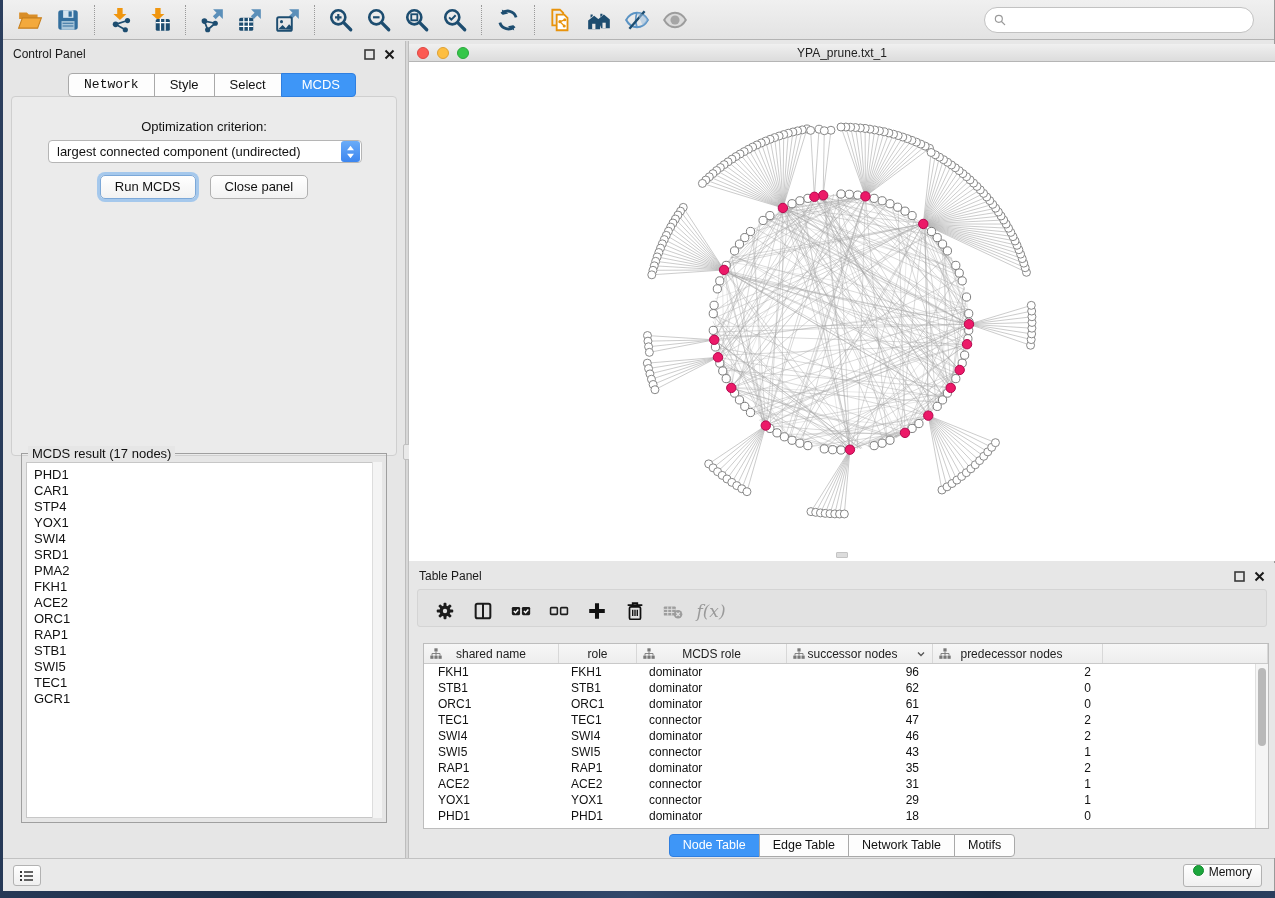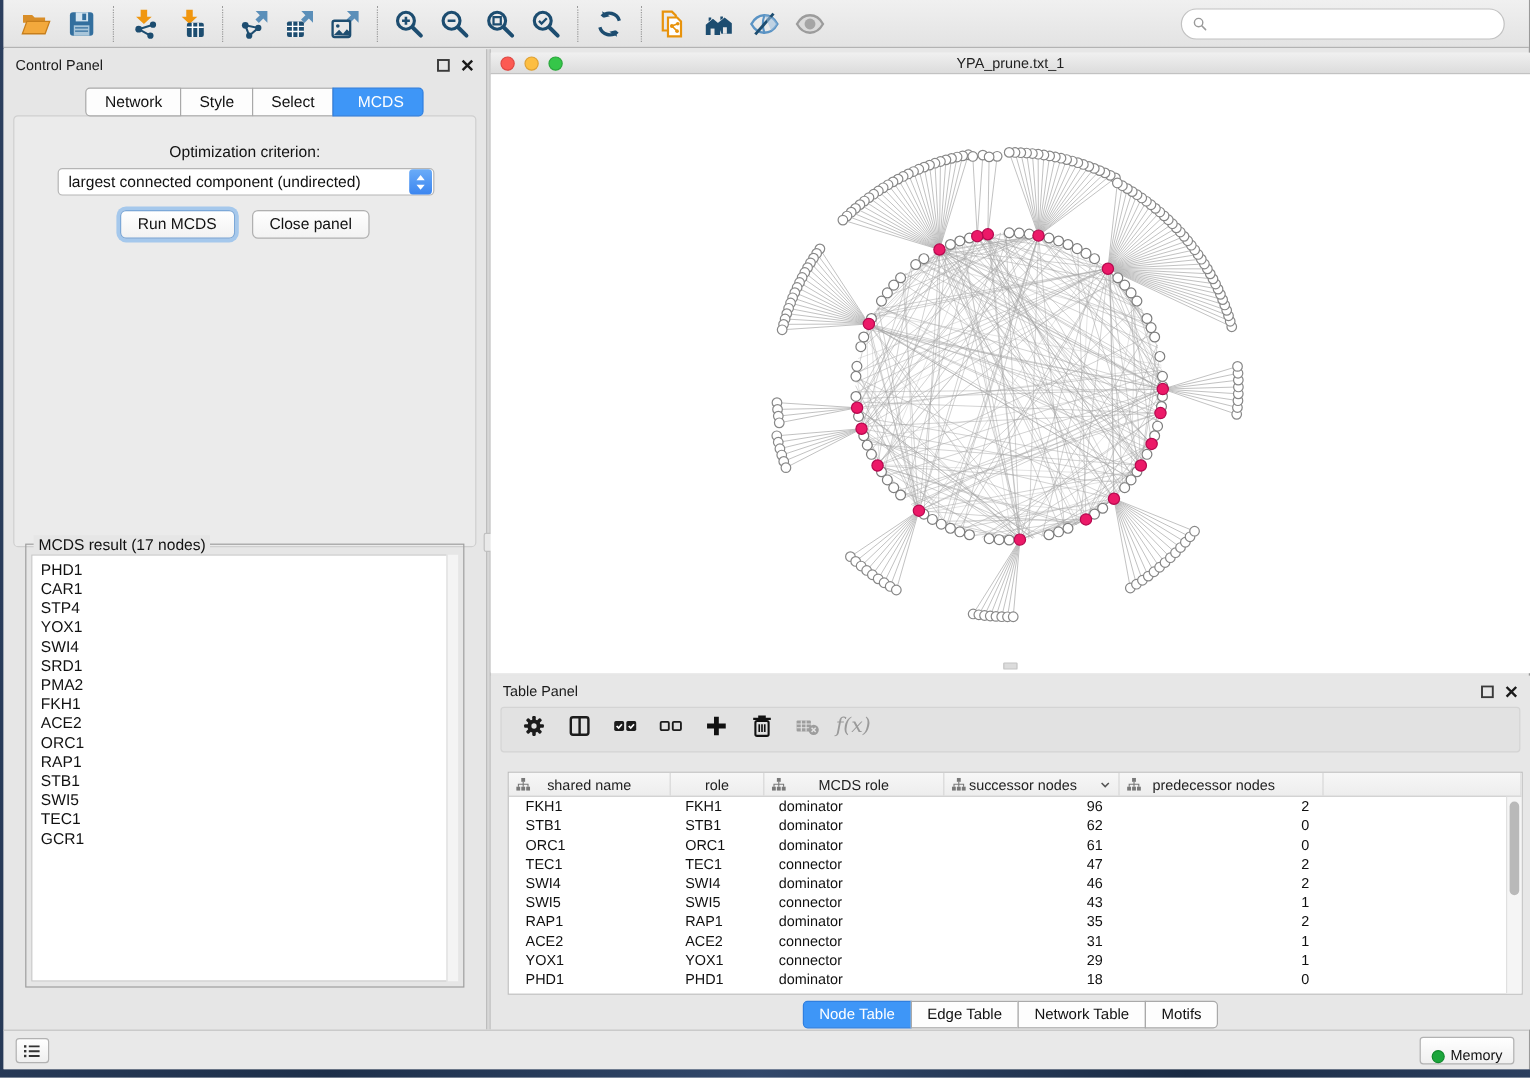--- a/index.html
+++ b/index.html
@@ -29,21 +29,21 @@
   .search-wrap svg { width:14px; height:14px; }
   .search-input { border:none; outline:none; flex:1; height:20px; font-size:12px; background:transparent; padding-left:5px; }
   
   .control-panel { position:absolute; left:0; top:41px; width:402px; height:817px; background:#e6e6e6; }
   .panel-titlebar { height:26px; display:flex; align-items:center; padding:0 10px; }
   .panel-title { font-size:12px; color:#1a1a1a; }
   .panel-title-icons { margin-left:auto; display:flex; gap:9px; align-items:center; }
   .panel-title-icons svg { width:11px; height:11px; cursor:pointer; }
   .cp-tabs { display:flex; justify-content:center; position:relative; z-index:2; margin-top:6px; }
   .cp-tab { font-size:13px; padding:3px 15px 4px; background:#fdfdfd; border:1px solid #a9a9a9; margin-left:-1px; color:#111; cursor:pointer; }
-  .cp-tab:first-child { border-radius:4px 0 0 4px; margin-left:16px; }
+  .cp-tab:first-child { border-radius:4px 0 0 4px; margin-left:16px;font-family:Liberation Mono, monospace; }
   .cp-tab:last-child { border-radius:0 4px 4px 0;padding-left:20px; }
   .cp-tab.active { background:#3e96f7; border-color:#2f7fe0; color:#fff; }
   .cp-options { position:absolute; left:8px; top:55px; width:386px; height:360px;
     background:#ebebeb; border:1px solid #cfcfcf; border-radius:4px; }
   .opt-label { text-align:center; margin-top:22px; font-size:13px; color:#111; }
   .opt-select { position:absolute; left:36px; top:43px; width:314px; height:23px; background:#fff;
     border:1px solid #b5b5b5; border-radius:4px; display:flex; align-items:center; cursor:pointer; }
   .opt-select-text { flex:1; font-size:13px; padding-left:8px; color:#111; white-space:nowrap; overflow:hidden; }
   .opt-stepper { width:19px; height:21px; border-radius:3px; margin-right:1px;
     background:linear-gradient(#6aacf8,#3c86f0); display:flex; flex-direction:column; align-items:center; justify-content:center; gap:2px; }
@@ -70,21 +70,21 @@
   .light.red { background:#fc5a52; border:1px solid #df4742; }
   .light.yellow { background:#fdbe41; border:1px solid #dfa133; }
   .light.green { background:#35c649; border:1px solid #2aa83c; }
   .net-title { position:absolute; left:0; right:0; text-align:center; font-size:12px; color:#222; }
   .net-canvas { position:relative; width:866px; height:498px; background:#fff; }
   .net-handle { position:absolute; left:50%; bottom:2px; width:12px; height:6px; margin-left:-6px;
     background:#dcdcdc; border:1px solid #c4c4c4; border-radius:1px; }
   
   .table-panel { position:absolute; left:406px; top:563px; width:866px; height:295px; background:#e7e7e7; }
   .tp-toolbar { position:absolute; left:8px; top:26px; right:8px; height:38px; background:#e2e2e2;
-    border:1px solid #d4d4d4; border-radius:3px; display:flex; align-items:flex-start; padding-left:10px; gap:4px; }
+    border:1px solid #d4d4d4; border-radius:3px; display:flex; align-items:flex-end; padding-left:10px; gap:4px; }
   .tp-btn { width:34px; height:30px; display:flex; align-items:center; justify-content:center; background:transparent; border:none; cursor:pointer; }
   .tp-btn svg { width:22px; height:22px; }
   .tp-btn.disabled { cursor:default; }
   .data-table { position:absolute; left:14px; top:80px; width:846px; height:186px; background:#fff; border:1px solid #bdbdbd; overflow:hidden; }
   .dt-header { display:flex; height:20px; background:linear-gradient(#f7f7f7,#ededed); border-bottom:1px solid #c9c9c9; }
   .dt-hcell { display:flex; align-items:center; justify-content:center; gap:5px; font-size:12px; color:#222; border-right:1px solid #d8d8d8; position:relative; }
   .dt-hcell svg.tree { width:12px; height:12px; position:absolute; left:6px; }
   .dt-hcell svg.chev { width:10px; height:10px; position:absolute; right:6px; }
   .dt-body { position:relative; }
   .dt-row { display:flex; height:16px; cursor:default; }
@@ -101,21 +101,21 @@
   .tp-tab { font-size:12.5px; padding:3px 13px 4px; background:#fdfdfd; border:1px solid #a9a9a9; margin-left:-1px; color:#111; cursor:pointer; }
   .tp-tab:first-child { border-radius:4px 0 0 4px; margin-left:0; }
   .tp-tab:last-child { border-radius:0 4px 4px 0; }
   .tp-tab.active { background:#3e96f7; border-color:#2f7fe0; color:#fff; }
   
   .status-bar { position:absolute; left:0; top:858px; width:100%; height:33px; background:#e9e9e9; border-top:1px solid #c2c2c2; }
   .list-btn { position:absolute; left:10px; top:6px; width:28px; height:21px; background:linear-gradient(#fff,#efefef);
     border:1px solid #b2b2b2; border-radius:3px; display:flex; align-items:center; justify-content:center; cursor:pointer; }
   .list-btn svg { width:14px; height:12px; }
   .memory-btn { position:absolute; right:12px; top:5px; height:23px; background:linear-gradient(#fff,#f0f0f0);
-    border:1px solid #b2b2b2; border-radius:3px; display:flex; align-items:flex-end; gap:5px; padding:0 9px; cursor:pointer; }
+    border:1px solid #b2b2b2; border-radius:3px; display:flex; align-items:flex-start; gap:5px; padding:0 9px; cursor:pointer; }
   .memory-dot { width:11px; height:11px; border-radius:50%; background:#1ca63c; border:1px solid #128a2e; }
   .memory-label { font-size:12px; color:#111; }
   .hidden-defs { position:absolute; width:0; height:0; overflow:hidden; }
 </style>
 </head>
 <body>
 
 <svg class="hidden-defs" aria-hidden="true">
   <defs>
     <symbol id="sym-open-folder" viewBox="0 0 24 24">

